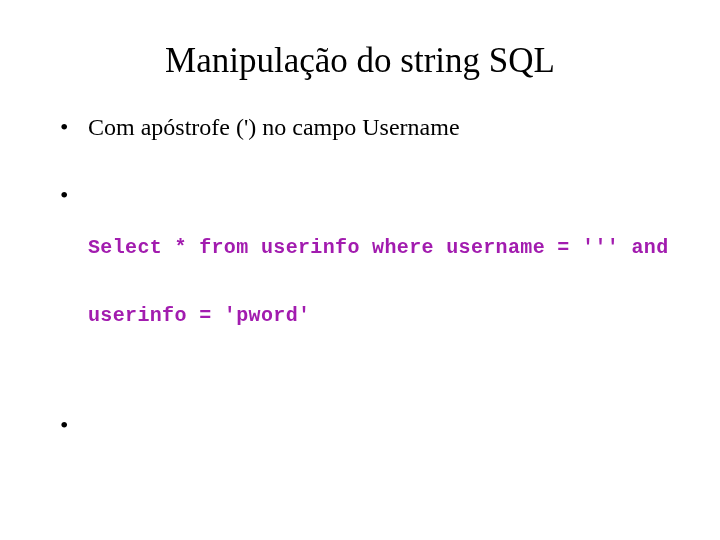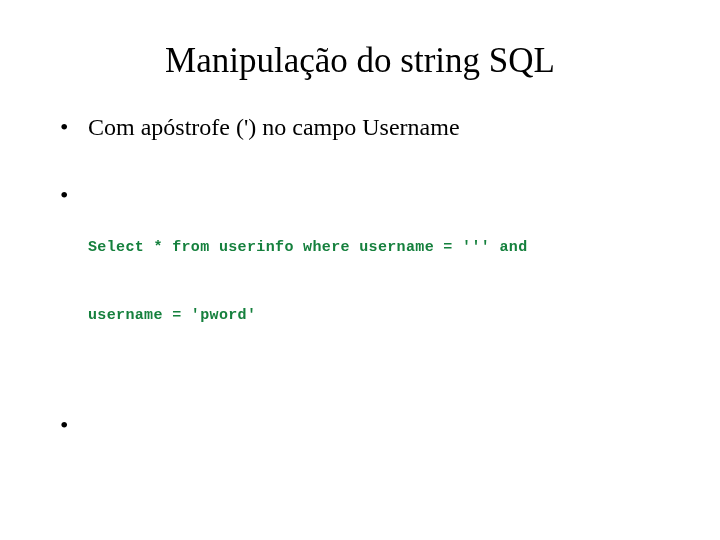--- a/index.html
+++ b/index.html
@@ -59,25 +59,25 @@
     text-align: left;
     color: #000000;
   }
   .bullet-text {
     display: inline;
     margin-top: 32px;
   }
   .code-block {
     padding-left: 88px;
     font-family: "Liberation Mono", "DejaVu Sans Mono", monospace;
-    font-size: 15px;
+    font-size: 20px;
     font-weight: bold;
     line-height: 22.5px;
     letter-spacing: 0.35px;
-    color: #15803d;
+    color: #a21caf;
     white-space: pre;
   }
   .code-line {
     white-space: pre;
   }
   .gap-2 { height: 38px; }
   .gap-3 { height: 12px; }
 </style>
 </head>
 <body>
@@ -96,21 +96,21 @@
     <div class="gap-2"></div>
 
     <div class="bullet-row">
       <span class="bullet-mark">•</span>
     </div>
 
     <div class="gap-3"></div>
 
     <div class="code-block">
       <div class="code-line">Select * from userinfo where username = ''' and</div>
-      <div class="code-line">username = 'pword'</div>
+      <div class="code-line">userinfo = 'pword'</div>
     </div>
 
     <div class="gap-2"></div>
 
     <div class="bullet-row">
       <span class="bullet-mark">•</span>
     </div>
 
     <div class="gap-3"></div>
 

